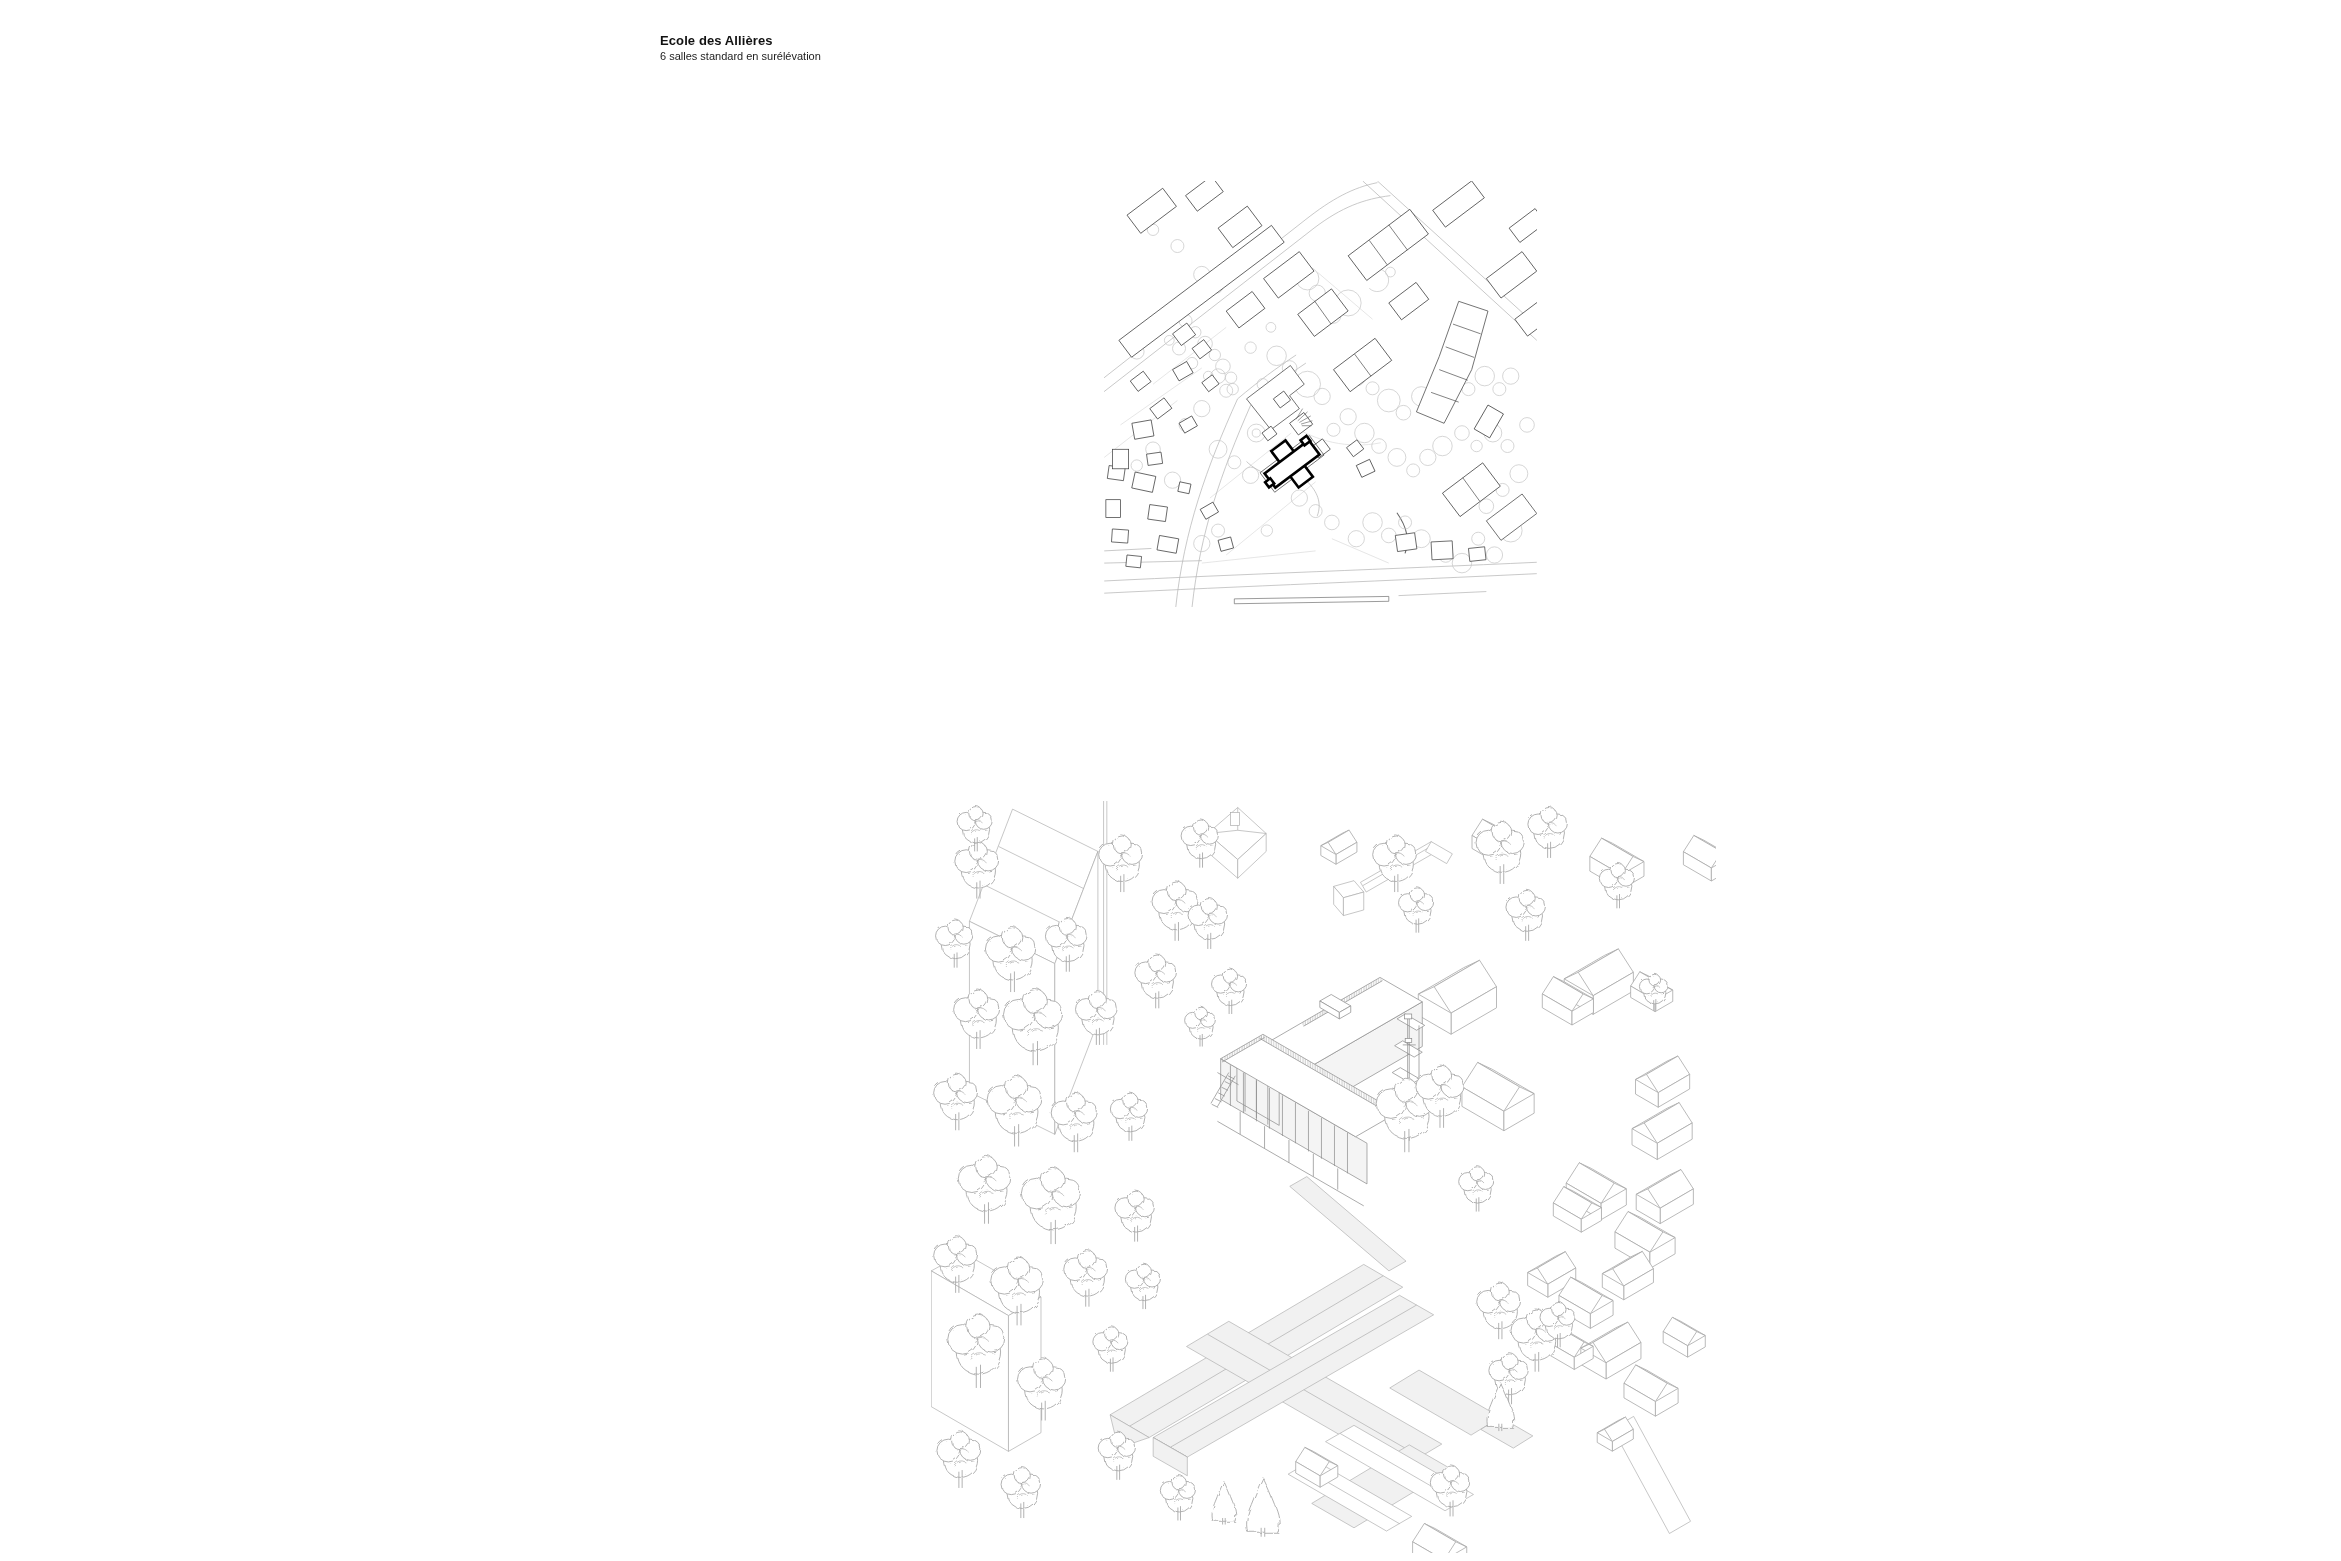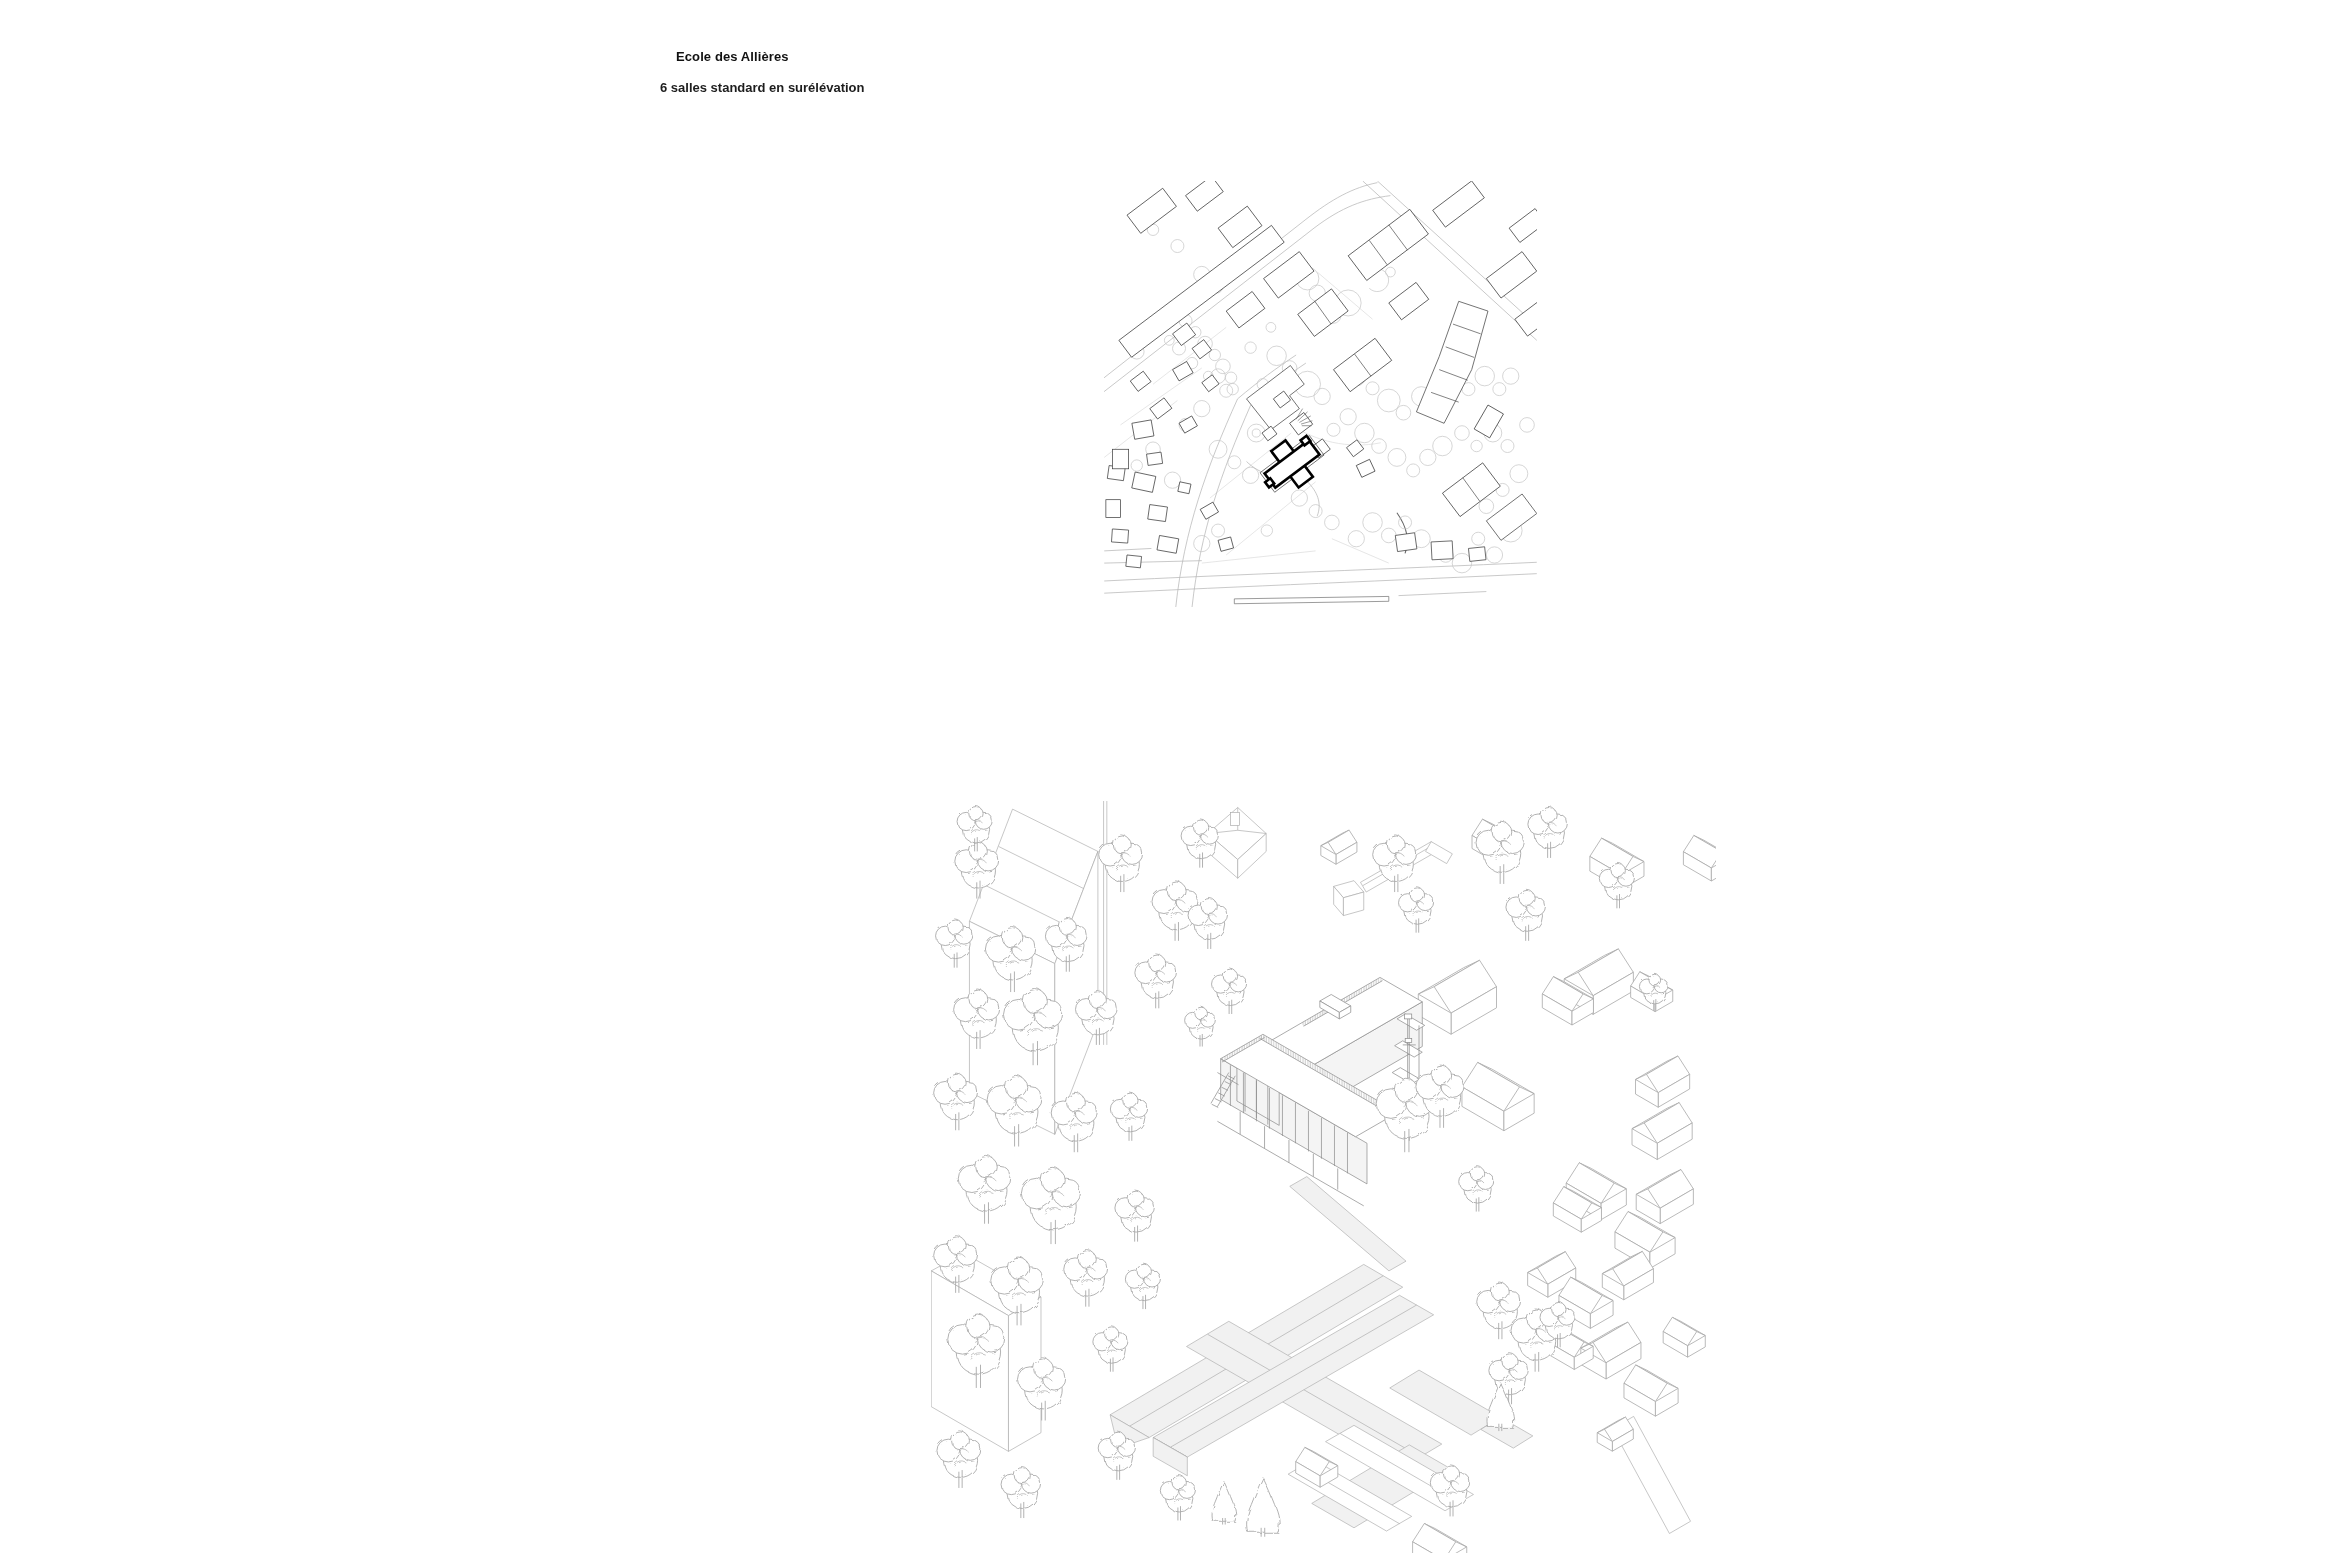--- a/index.html
+++ b/index.html
@@ -1,20 +1,20 @@
 <!DOCTYPE html>
 <html style="font-size:13px"><head>
 <meta charset="utf-8">
 <style>
   html,body{margin:0;padding:0;background:#fff;}
   body{width:2342px;height:1561px;position:relative;overflow:hidden;
        font-family:"Liberation Sans","DejaVu Sans",sans-serif;}
   .titleblock{position:absolute;left:660px;top:33px;}
-  .titleblock h1{margin:16px;font-size:13px;line-height:15.5px;font-weight:bold;color:#111;letter-spacing:0.1px;}
-  .titleblock p{margin:1.6px 0 0 0;font-size:13px;line-height:13px;color:#1d1d1d;font-weight:700;}
+  .titleblock h1{margin:0;font-size:13px;line-height:15.5px;font-weight:bold;color:#111;letter-spacing:0.1px;}
+  .titleblock p{margin:1.6px 0 0 0;font-size:11px;line-height:13px;color:#1d1d1d;font-weight:400;}
   .fig{position:absolute;}
   #siteplan{left:1104px;top:181px;width:433px;height:426px;}
   #axo{left:931px;top:801px;width:785px;height:752px;}
   svg{display:block;}
   
   .b{fill:#fff;stroke:#3f3f3f;stroke-width:.9;}
   .bl{fill:none;stroke:#3f3f3f;stroke-width:.8;}
   .t{fill:none;stroke:#c7c7c7;stroke-width:.9;}
   .rd{fill:none;stroke:#b5b5b5;stroke-width:.9;}
   .rd2{fill:none;stroke:#d9d9d9;stroke-width:.8;}

